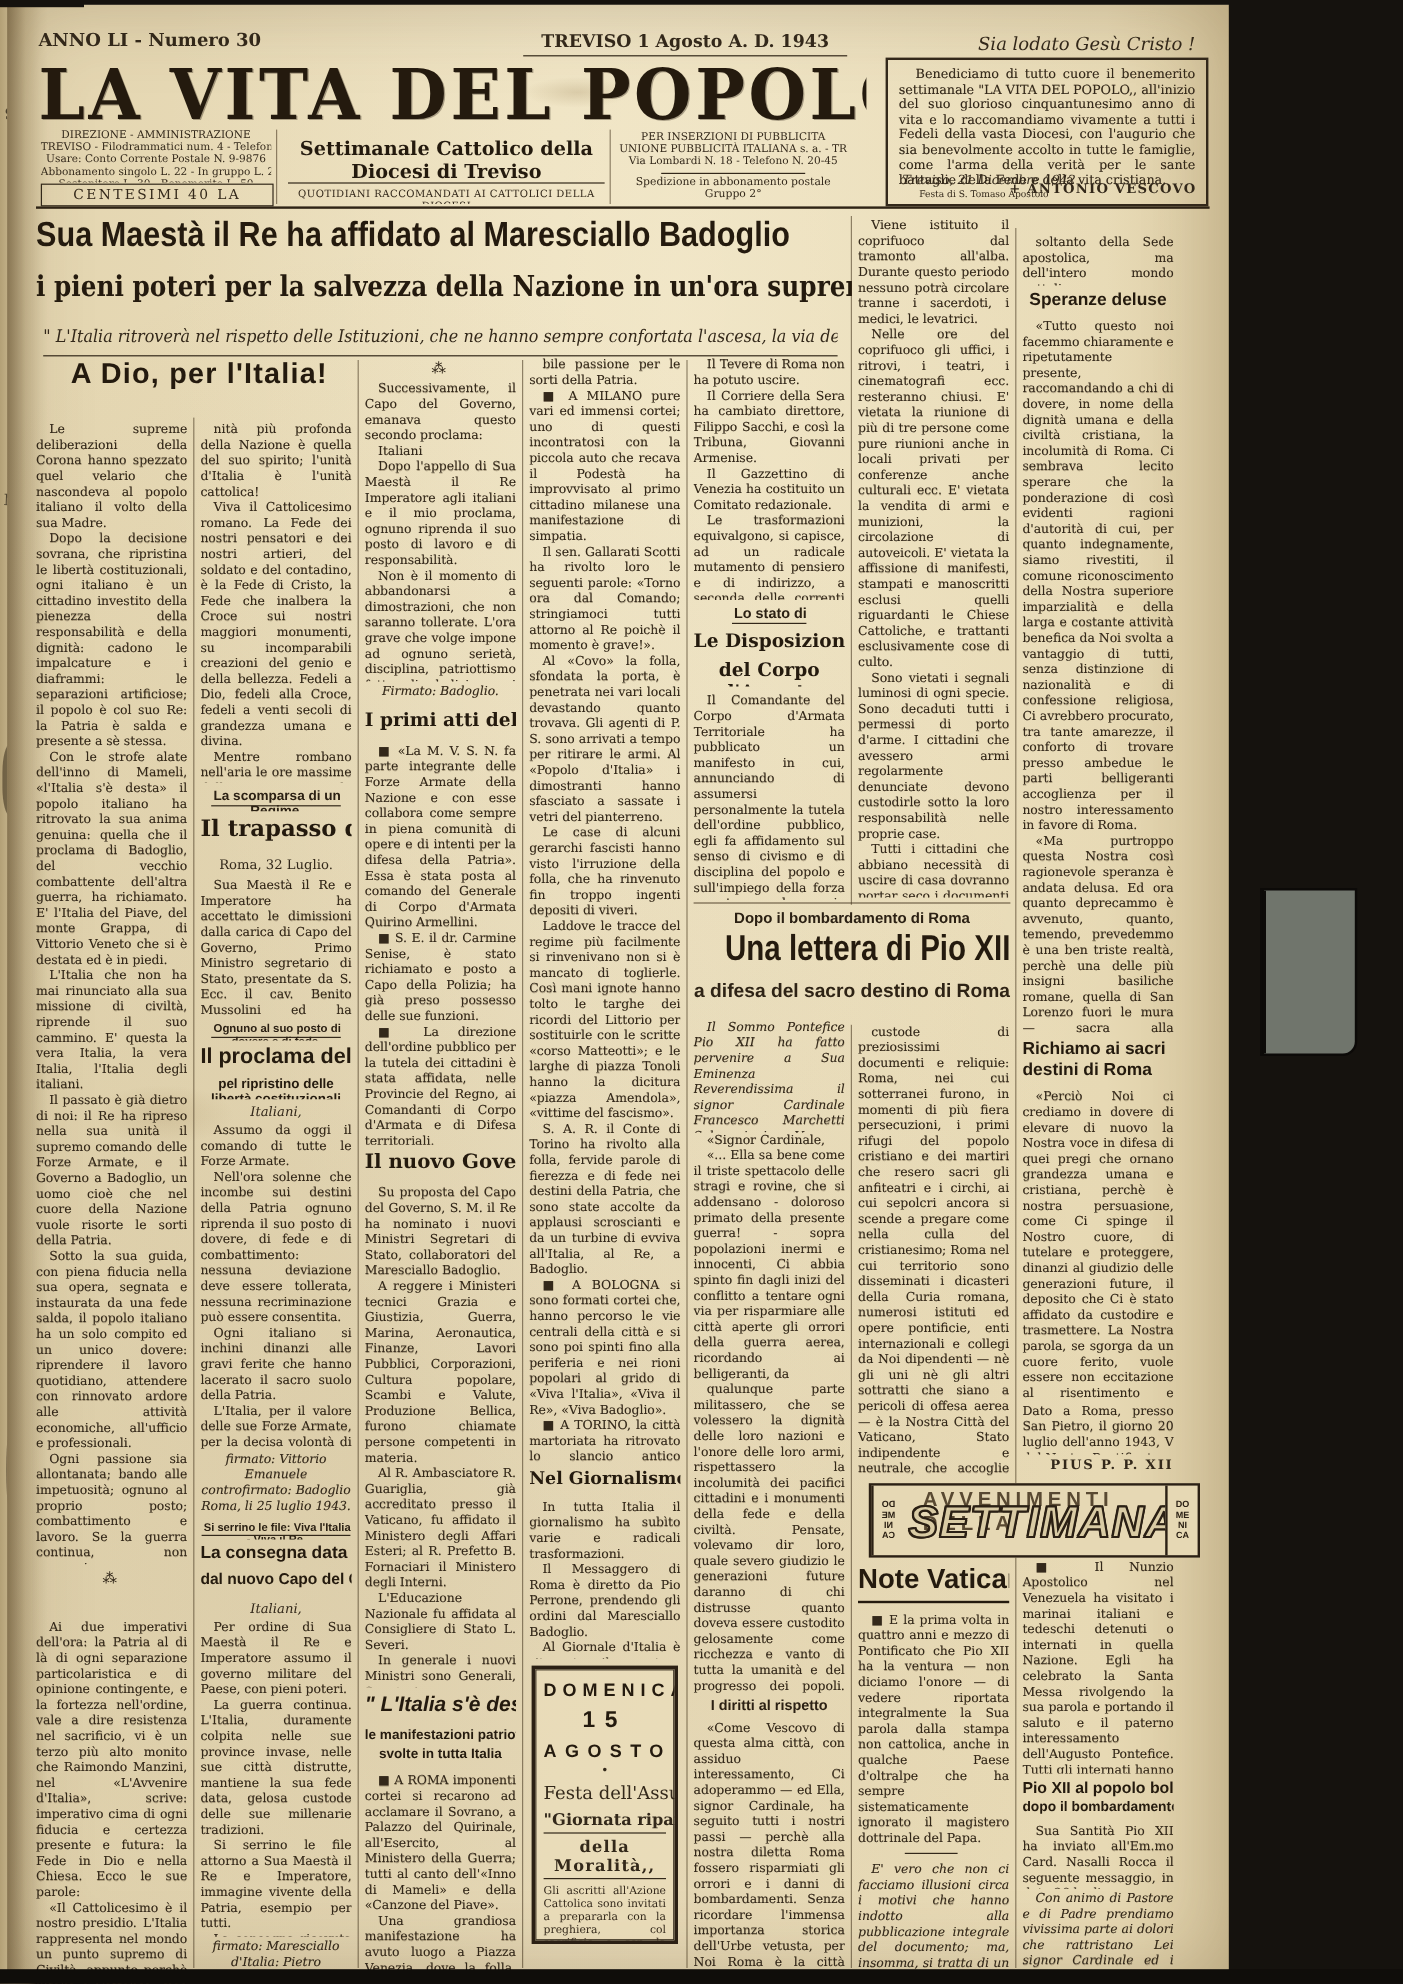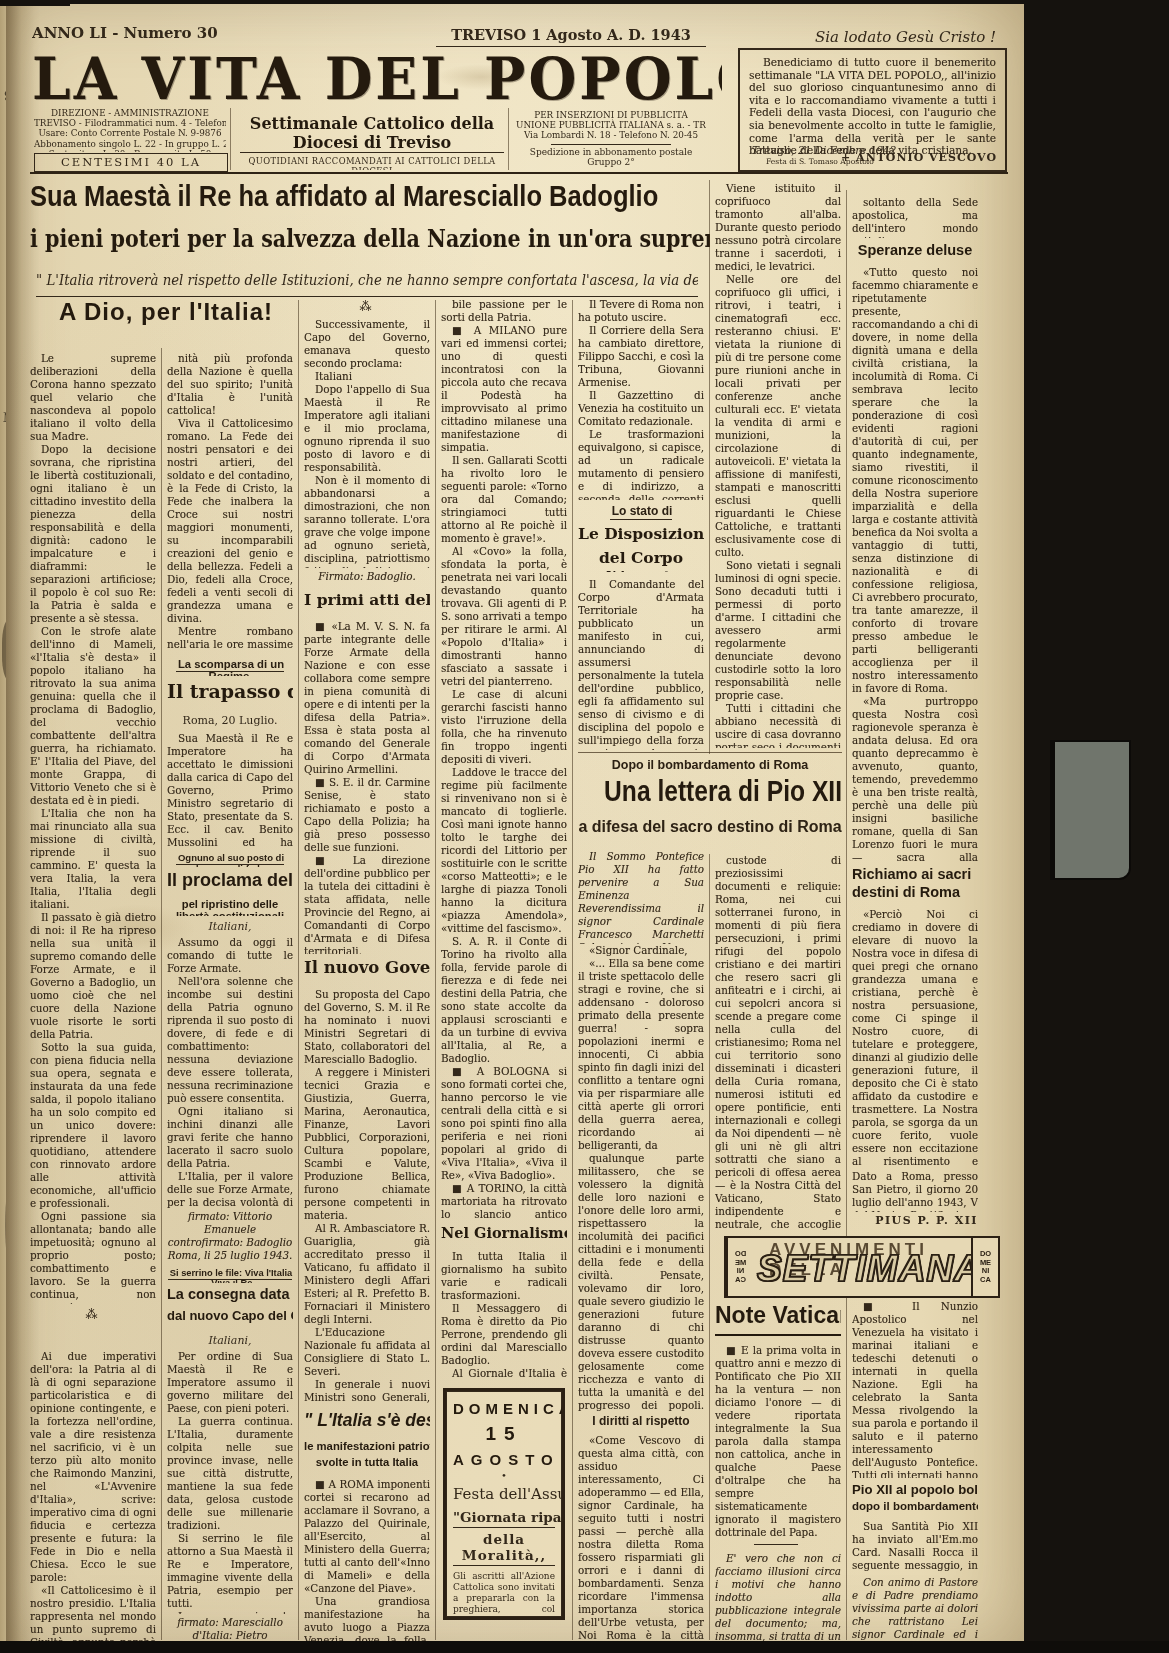--- a/index.html
+++ b/index.html
@@ -145,21 +145,21 @@
       <p>«Il Cattolicesimo è il nostro presidio. L'Italia rappresenta nel mondo un punto supremo di Civiltà, appunto perchè l'Italia è Cattolica, cioè permeata nelle sue fibre, animata in tutte le sue linfe dallo spirito di quella tessuta cristiana che oggi viene invocata da ogni punto della terra come unica salvaguardia della dignità e della salvezza dell'uomo; garanzia di un ritorno agli autentici valori della vita. L'u-</p>
     </div>
   <div class="b bt" style="left:161px;top:348px;width:126px;height:300px;">
       <p>nità più profonda della Nazione è quella del suo spirito; l'unità d'Italia è l'unità cattolica!</p>
       <p>Viva il Cattolicesimo romano. La Fede dei nostri pensatori e dei nostri artieri, del soldato e del contadino, è la Fede di Cristo, la Fede che inalbera la Croce sui nostri maggiori monumenti, su incomparabili creazioni del genio e della bellezza. Fedeli a Dio, fedeli alla Croce, fedeli a venti secoli di grandezza umana e divina.</p>
       <p>Mentre rombano nell'aria le ore massime della stirpe, mentre la Storia urge e assedia da ogni orizzonte, il nostro sguardo è a Dio. A Lui, Datore di ogni bene, a Lui, vero Artefice degli eventi umani, a Lui salvezza del mondo, la nostra invocazione e la nostra certezza!».</p>
     </div>
 
   <div class="b kick" style="left:161px;top:654px;width:126px;height:18px;"><span>La scomparsa di un Regime</span></div>
   <div class="b slab" style="left:161px;top:676px;width:126px;height:30px;font-size:19px;white-space:nowrap;">Il trapasso dei poteri</div>
-  <div class="b" style="left:161px;top:710px;width:126px;height:14px;text-align:center;font-size:11px;">Roma, 20 Luglio.</div>
+  <div class="b" style="left:161px;top:710px;width:126px;height:14px;text-align:center;font-size:11px;">Roma, 32 Luglio.</div>
   <div class="b bt" style="left:161px;top:728px;width:126px;height:118px;">
       <p>Sua Maestà il Re e Imperatore ha accettato le dimissioni dalla carica di Capo del Governo, Primo Ministro segretario di Stato, presentate da S. Ecc. il cav. Benito Mussolini ed ha nominato Capo del Governo, Primo Ministro segretario di Stato S. Ecc. il cav. Maresciallo d'Italia Pietro Badoglio.</p>
     </div>
 
   <div class="b kick" style="left:161px;top:848px;width:126px;height:15px;font-size:9.5px;"><span>Ognuno al suo posto di dovere e di fede</span></div>
   <div class="b hsans" style="left:161px;top:866px;width:126px;height:26px;font-size:18px;white-space:nowrap;">Il proclama del Sovrano</div>
   <div class="b hsans" style="left:161px;top:894px;width:126px;height:18px;font-size:11.2px;">pel ripristino delle libertà costituzionali</div>
   <div class="b" style="left:161px;top:916px;width:126px;height:14px;text-align:center;font-style:italic;font-size:11px;">Italiani,</div>
   <div class="b bt" style="left:161px;top:932px;width:126px;height:272px;">
       <p>Assumo da oggi il comando di tutte le Forze Armate.</p>

